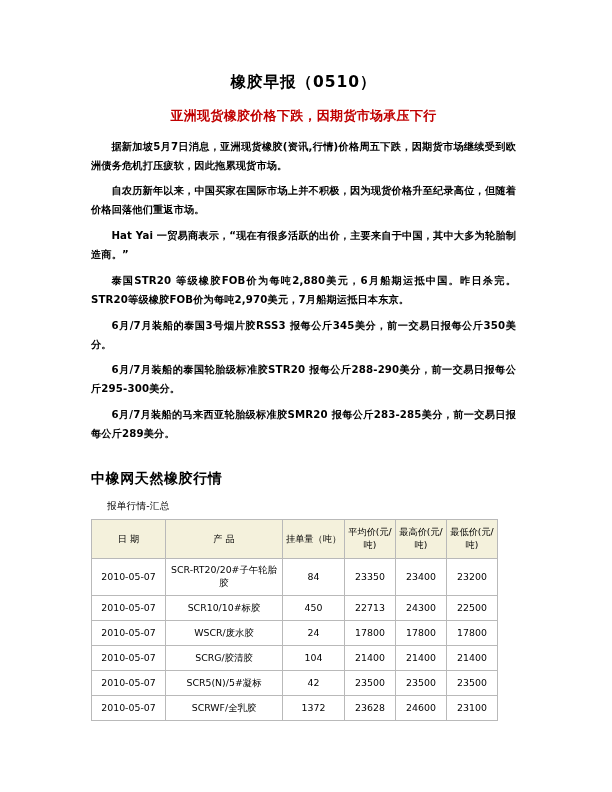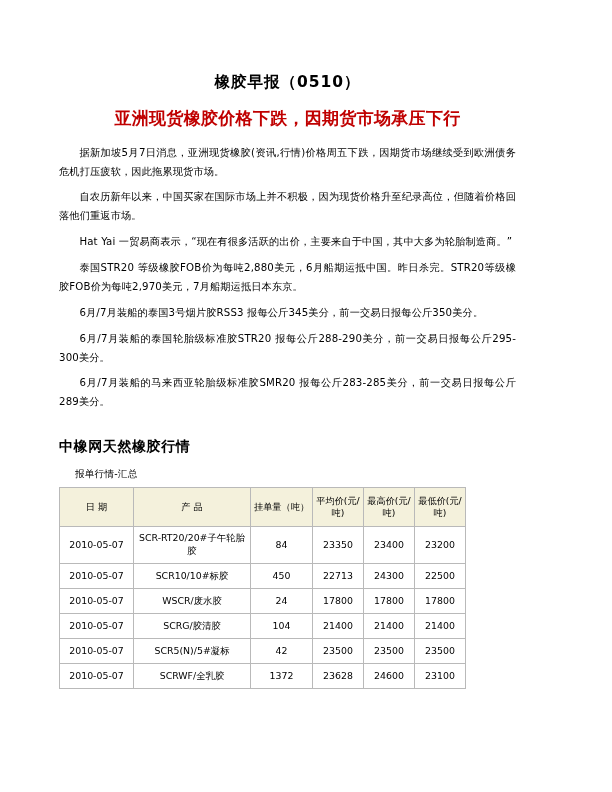--- a/index.html
+++ b/index.html
@@ -12,53 +12,54 @@
     height: 792px;
     font-family: "DejaVu Sans", "Liberation Sans", sans-serif;
     color: #000000;
     overflow: hidden;
   }
   .page {
     position: relative;
     width: 612px;
     height: 792px;
     box-sizing: border-box;
-    padding: 60px 96px 0 59px;
+    padding: 60px 96px 0 91px;
   }
   .doc-title {
     text-align: center;
     font-size: 15.5px;
     font-weight: bold;
     letter-spacing: 1px;
     margin: 12px 0 14px 0;
     line-height: 1.3;
   }
   .section-heading {
     font-size: 13.5px;
     font-weight: bold;
     letter-spacing: 0.5px;
     margin: 0 0 10px 0;
     line-height: 1.4;
   }
   .red-subtitle {
     color: #c00000;
     font-weight: bold;
-    font-size: 17px;
+    font-size: 13px;
     text-align: center;
     margin: 0 0 12px 0;
     letter-spacing: 0.3px;
     line-height: 1.5;
   }
   p.body-para {
     font-size: 10.2px;
     line-height: 1.85;
     margin: 0 0 7px 0;
     text-indent: 2em;
     text-align: justify;
     letter-spacing: 0.15px;
+    font-weight: bold;
   }
   .section2 {
     margin-top: 26px;
   }
   .heading2 {
     font-size: 14px;
     font-weight: bold;
     letter-spacing: 0.6px;
     margin: 0 0 12px 0;
   }

